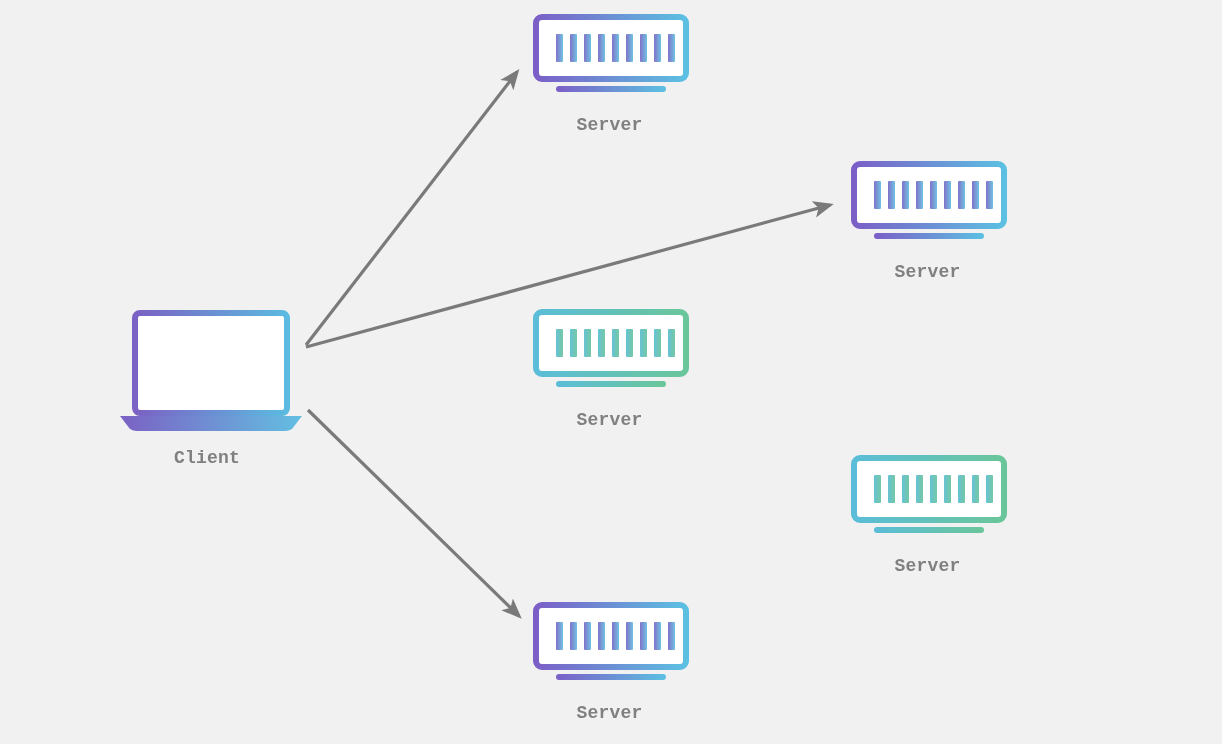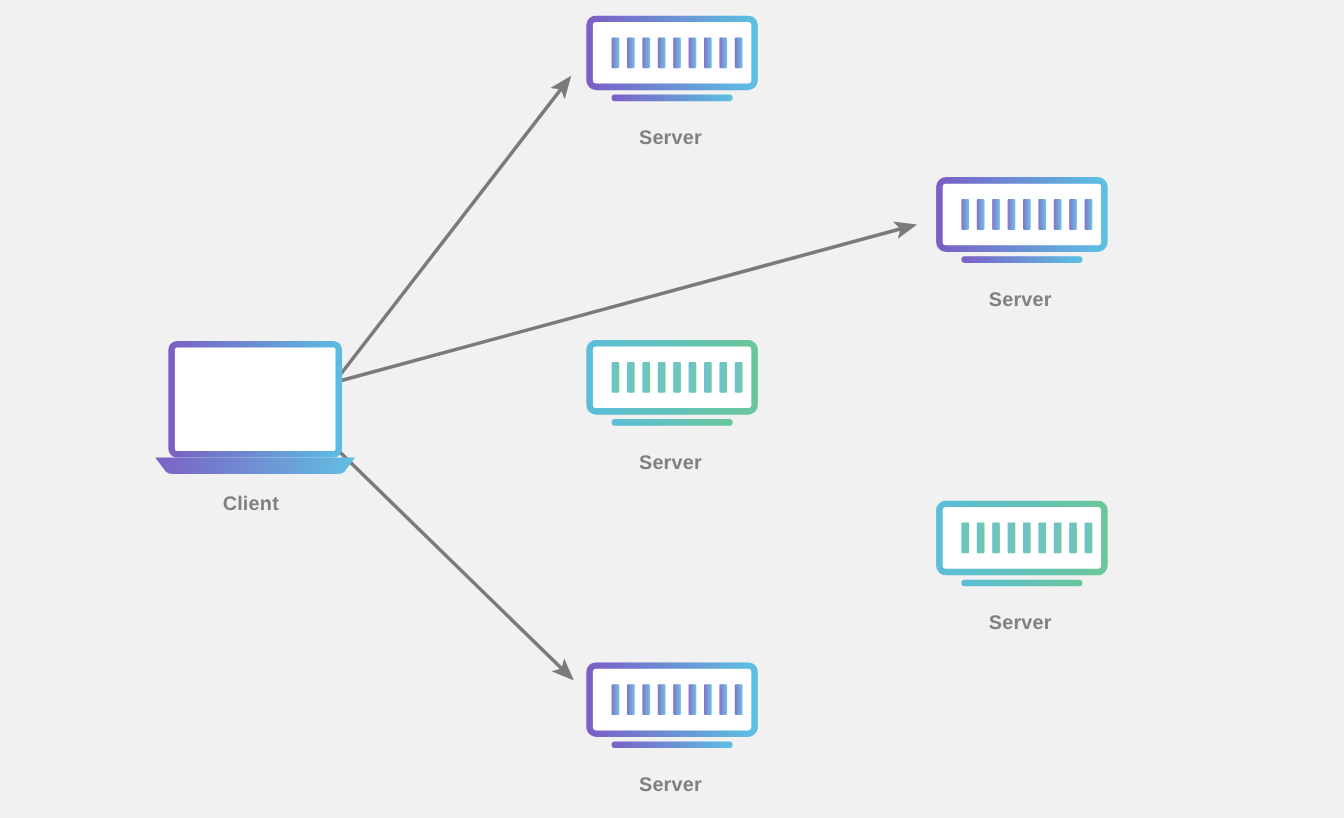--- a/index.html
+++ b/index.html
@@ -26,20 +26,21 @@
   }
   .node-label {
     position: absolute;
     width: 100%;
     text-align: center;
     font-size: 18px;
     font-weight: bold;
     color: #808080;
     letter-spacing: 0.2px;
     white-space: nowrap;
+    font-family: Liberation Mono, monospace;
   }
   .svg-layer {
     position: absolute;
     left: 0;
     top: 0;
     pointer-events: none;
   }
 </style>
 </head>
 <body>
@@ -80,21 +81,21 @@
       </linearGradient>
     </defs>
 
     <line x1="306" y1="345" x2="517" y2="72" stroke="#7a7a7a" stroke-width="3.2" marker-end="url(#arrowhead)"></line>
 
     <line x1="306" y1="347" x2="830" y2="205" stroke="#7a7a7a" stroke-width="3.2" marker-end="url(#arrowhead)"></line>
 
     <line x1="308" y1="410" x2="519" y2="616" stroke="#7a7a7a" stroke-width="3.2" marker-end="url(#arrowhead)"></line>
   </svg>
 
-  <div class="node" style="left:139px; top:310px; width:178px; height:120px;">
+  <div class="node" style="left:118px; top:310px; width:178px; height:120px;">
     <svg width="190" height="122" viewBox="0 0 190 122">
 
       <rect x="17" y="3" width="152" height="100" rx="5" ry="5" fill="#ffffff" stroke="url(#gradLaptop)" stroke-width="6"></rect>
 
       <path d="M2,106 L184,106 L174,119 Q171,121 167,121 L19,121 Q15,121 12,119 Z" fill="url(#gradLaptopBase)"></path>
     </svg>
     <div class="node-label" style="left:0; top:138px; width:178px;">Client</div>
   </div>
 
   <div class="node" style="left:532px; top:14px; width:155px; height:80px;">

